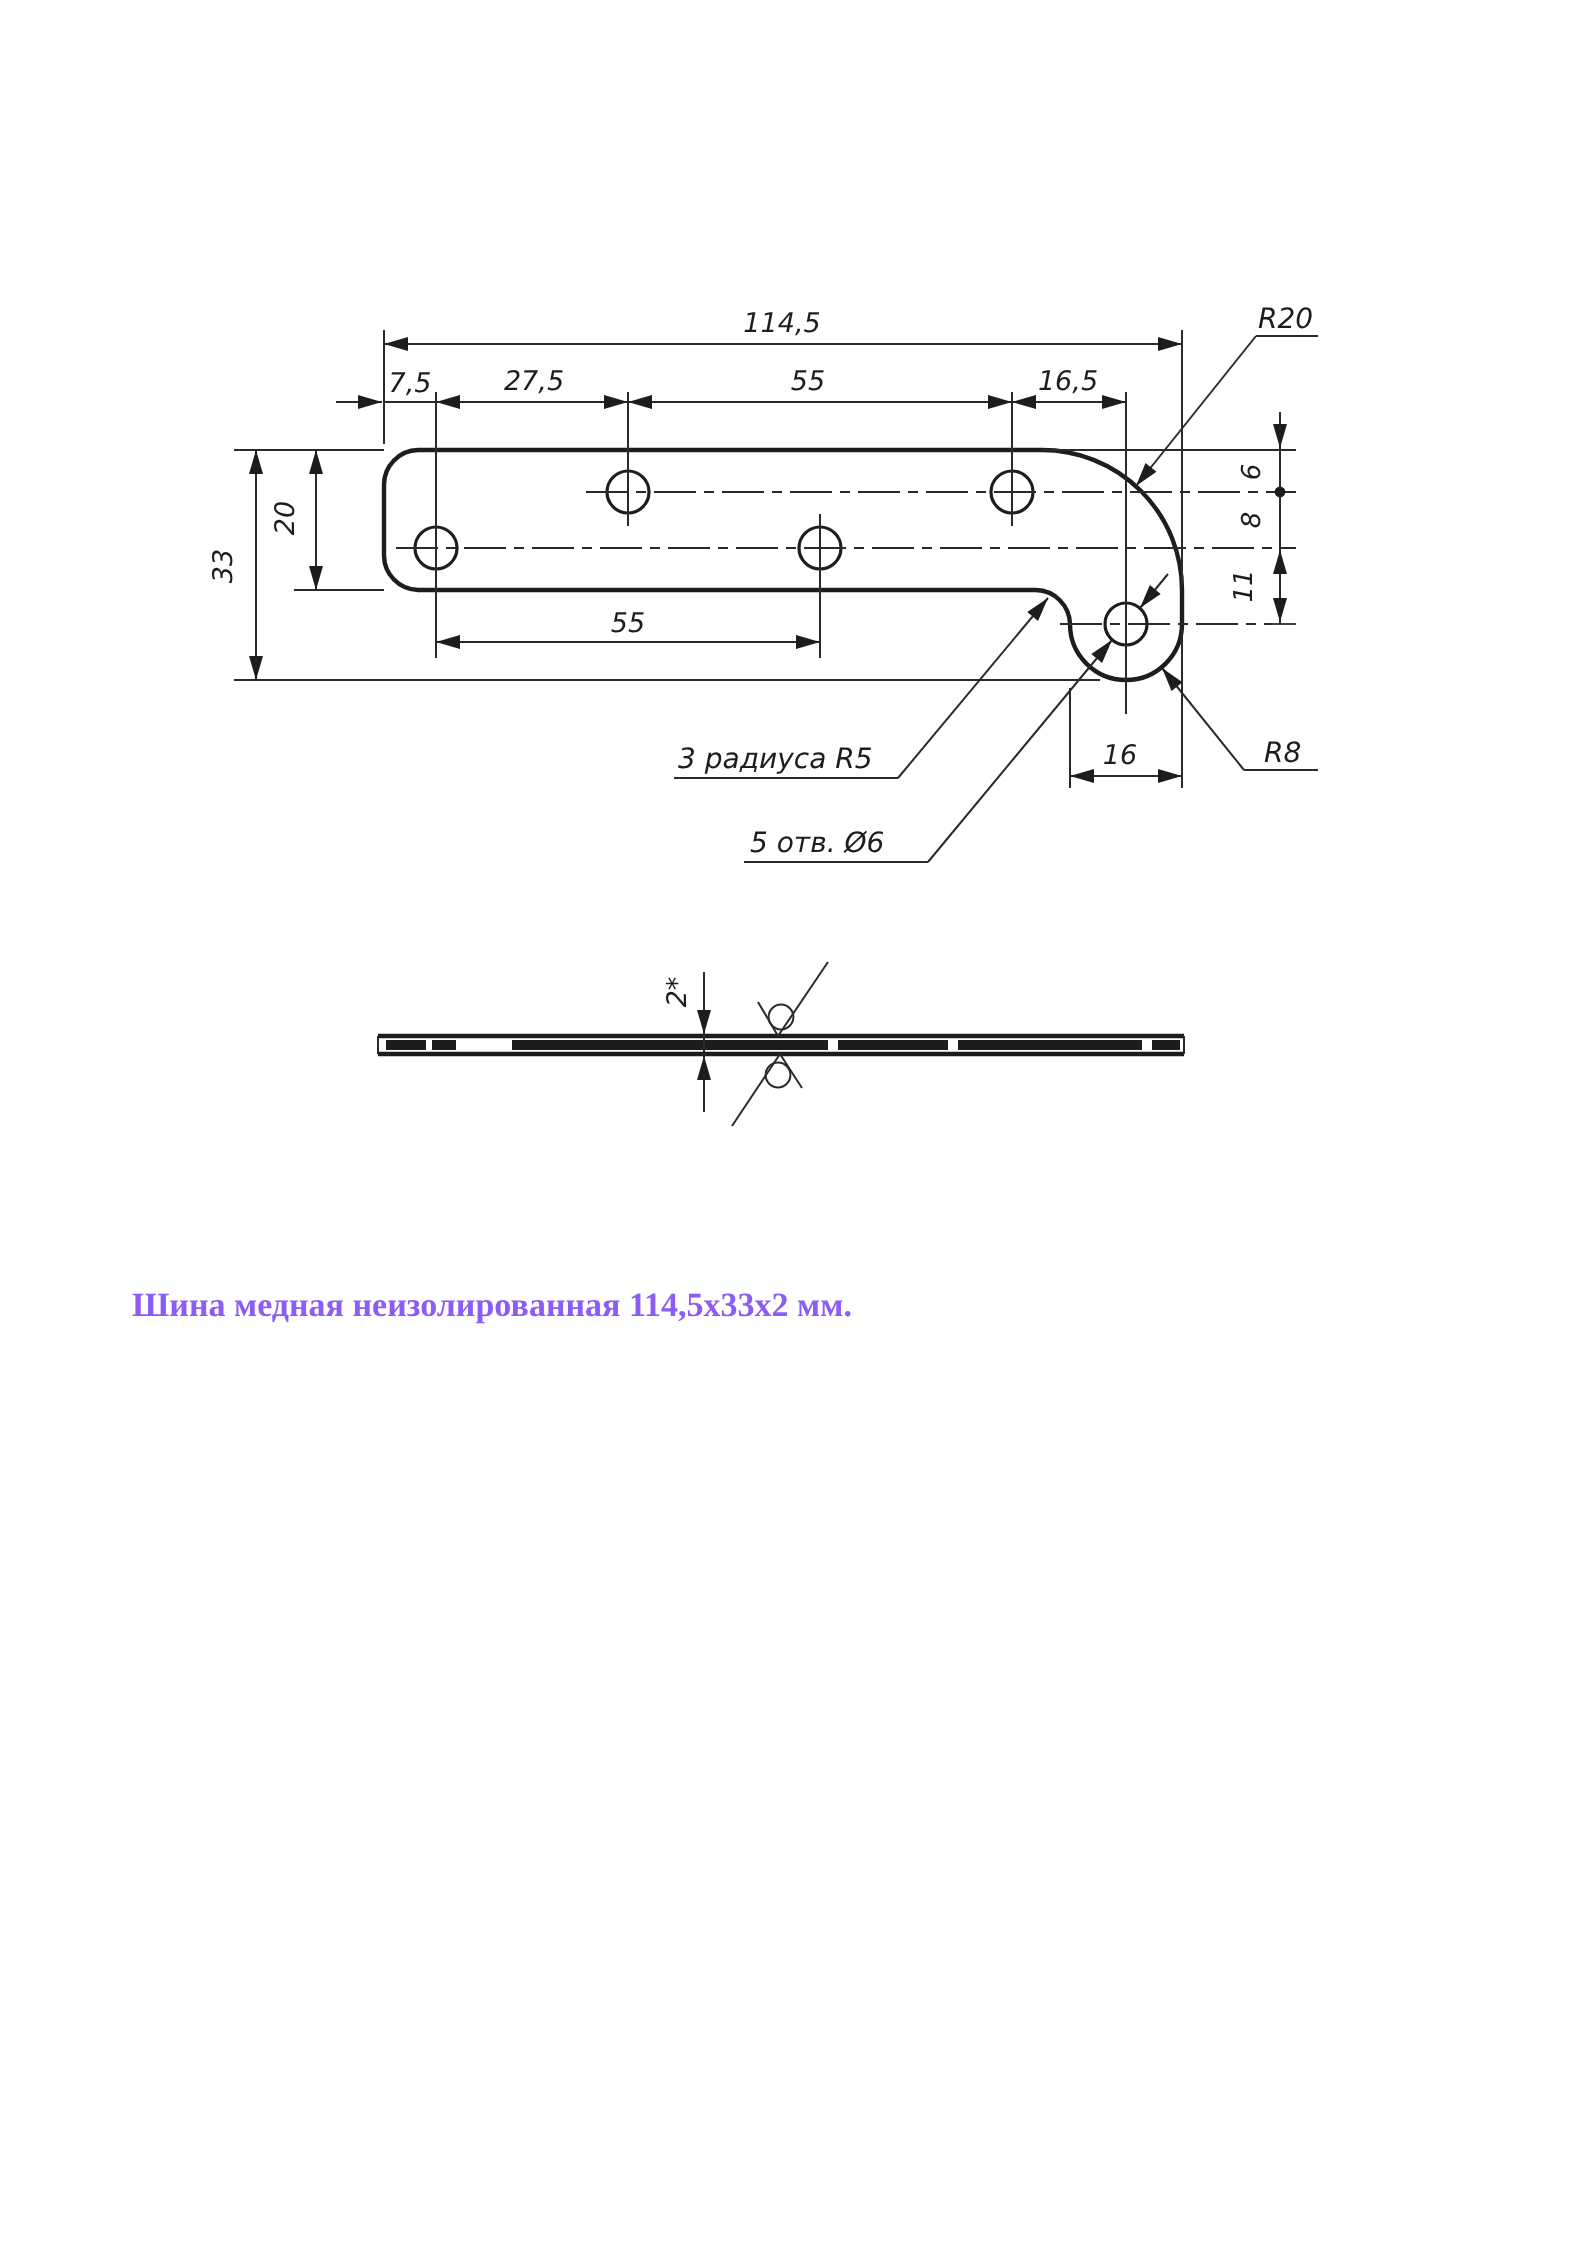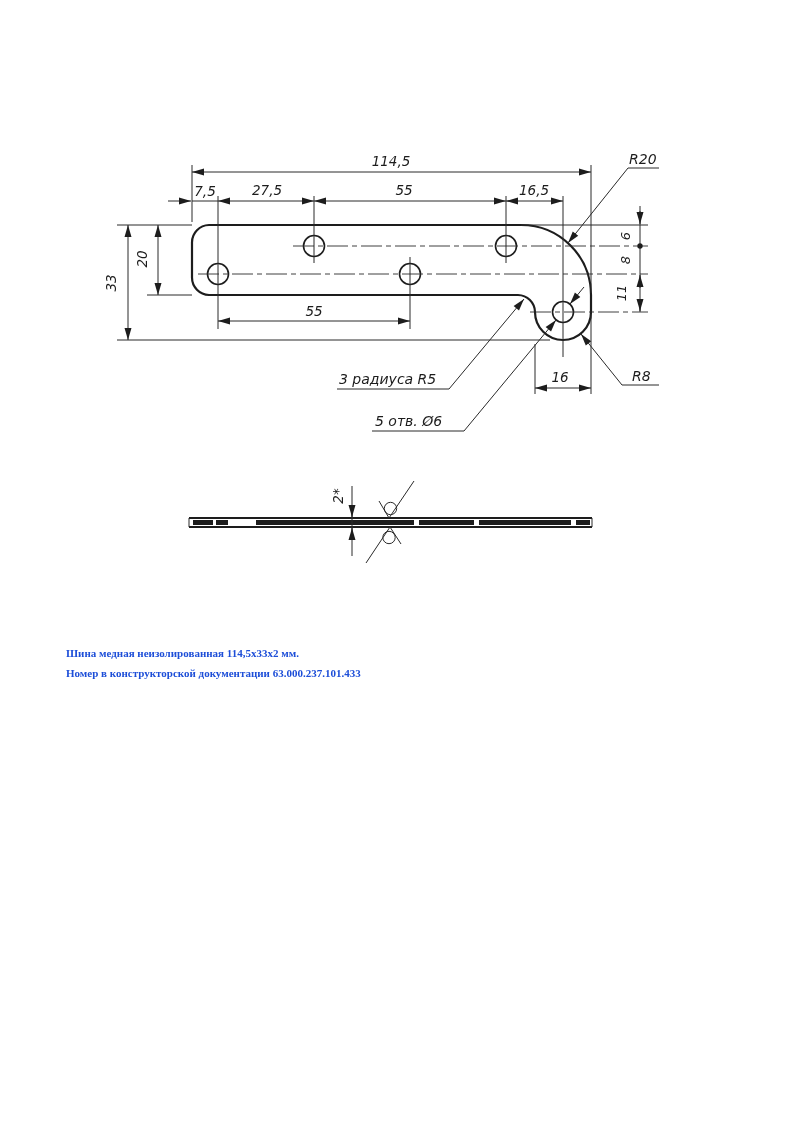--- a/index.html
+++ b/index.html
@@ -15,23 +15,23 @@
   .dimtxt{
     font-family:"DejaVu Sans", sans-serif;font-style:italic;
     font-size:13.5px;fill:#1d1d1d;
   }
   .dimtxt.small{font-size:13px;}
   .leadtxt{
     font-family:"DejaVu Sans", sans-serif;font-style:italic;
     font-size:14px;fill:#1d1d1d;
   }
   .caption{
-    position:absolute;left:66px;top:643px;color:#1d4ed8;
+    position:absolute;left:66px;top:643px;color:#8b5cf6;
     font-family:"Liberation Serif", serif;font-weight:bold;
-    font-size:11px;line-height:20px;white-space:nowrap;
+    font-size:17px;line-height:20px;white-space:nowrap;
   }
 </style>
 </head>
 <body>
 
 <svg id="sheet" width="794" height="1123" viewBox="0 0 794 1123">
   <defs>
     <marker id="ar" markerWidth="14" markerHeight="9" refX="12.5" refY="4.5" orient="auto-start-reverse" markerUnits="userSpaceOnUse">
       <path d="M12.5,4.5 L0.5,1 L0.5,8 Z" fill="#1d1d1d"></path>
     </marker>
@@ -164,14 +164,13 @@
 
     <g>
       <path class="thin" d="M401,544 L390,527 L366,563"></path>
       <circle class="thin" cx="389" cy="537.5" r="6.2"></circle>
     </g>
   </g>
 </svg>
 
 <div class="caption">
   <div>Шина медная неизолированная 114,5х33х2 мм.</div>
-  <div>Номер в конструкторской документации 63.000.237.101.433</div>
 </div>
 
 </body></html>

